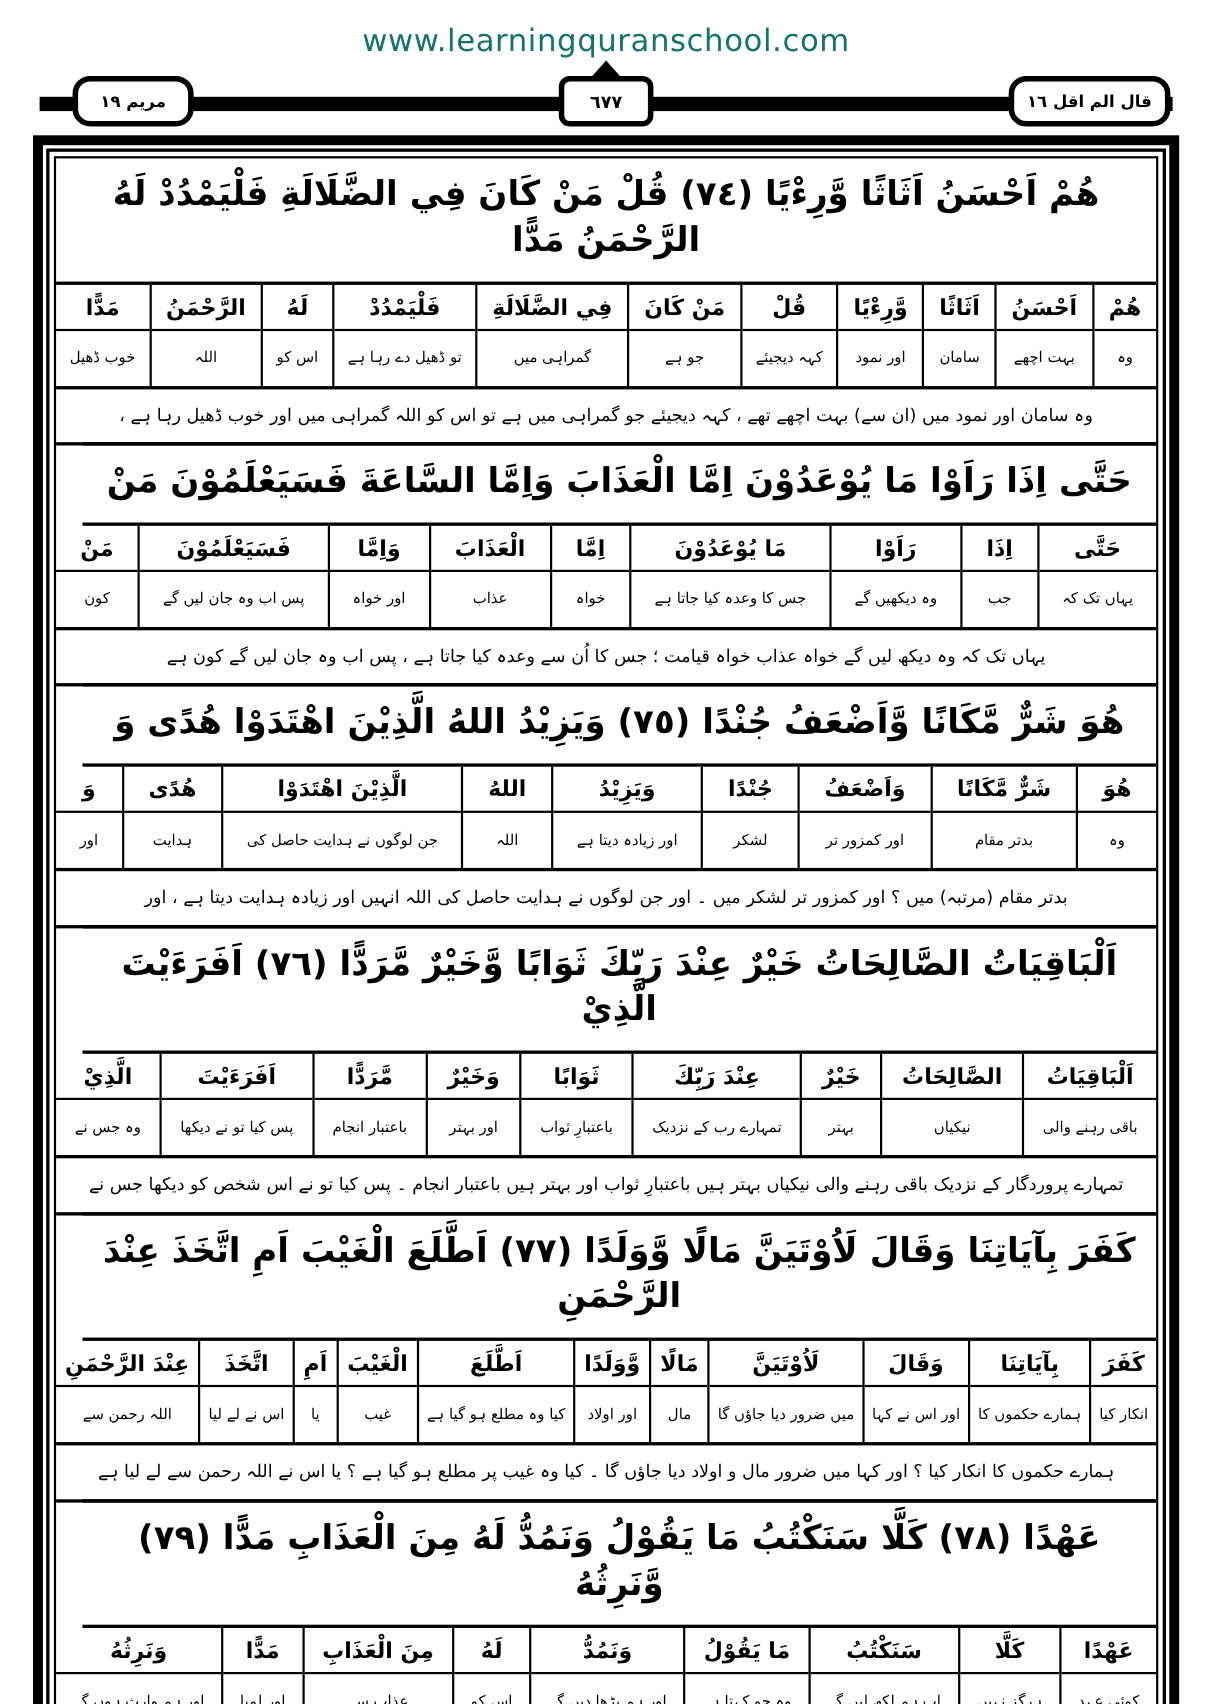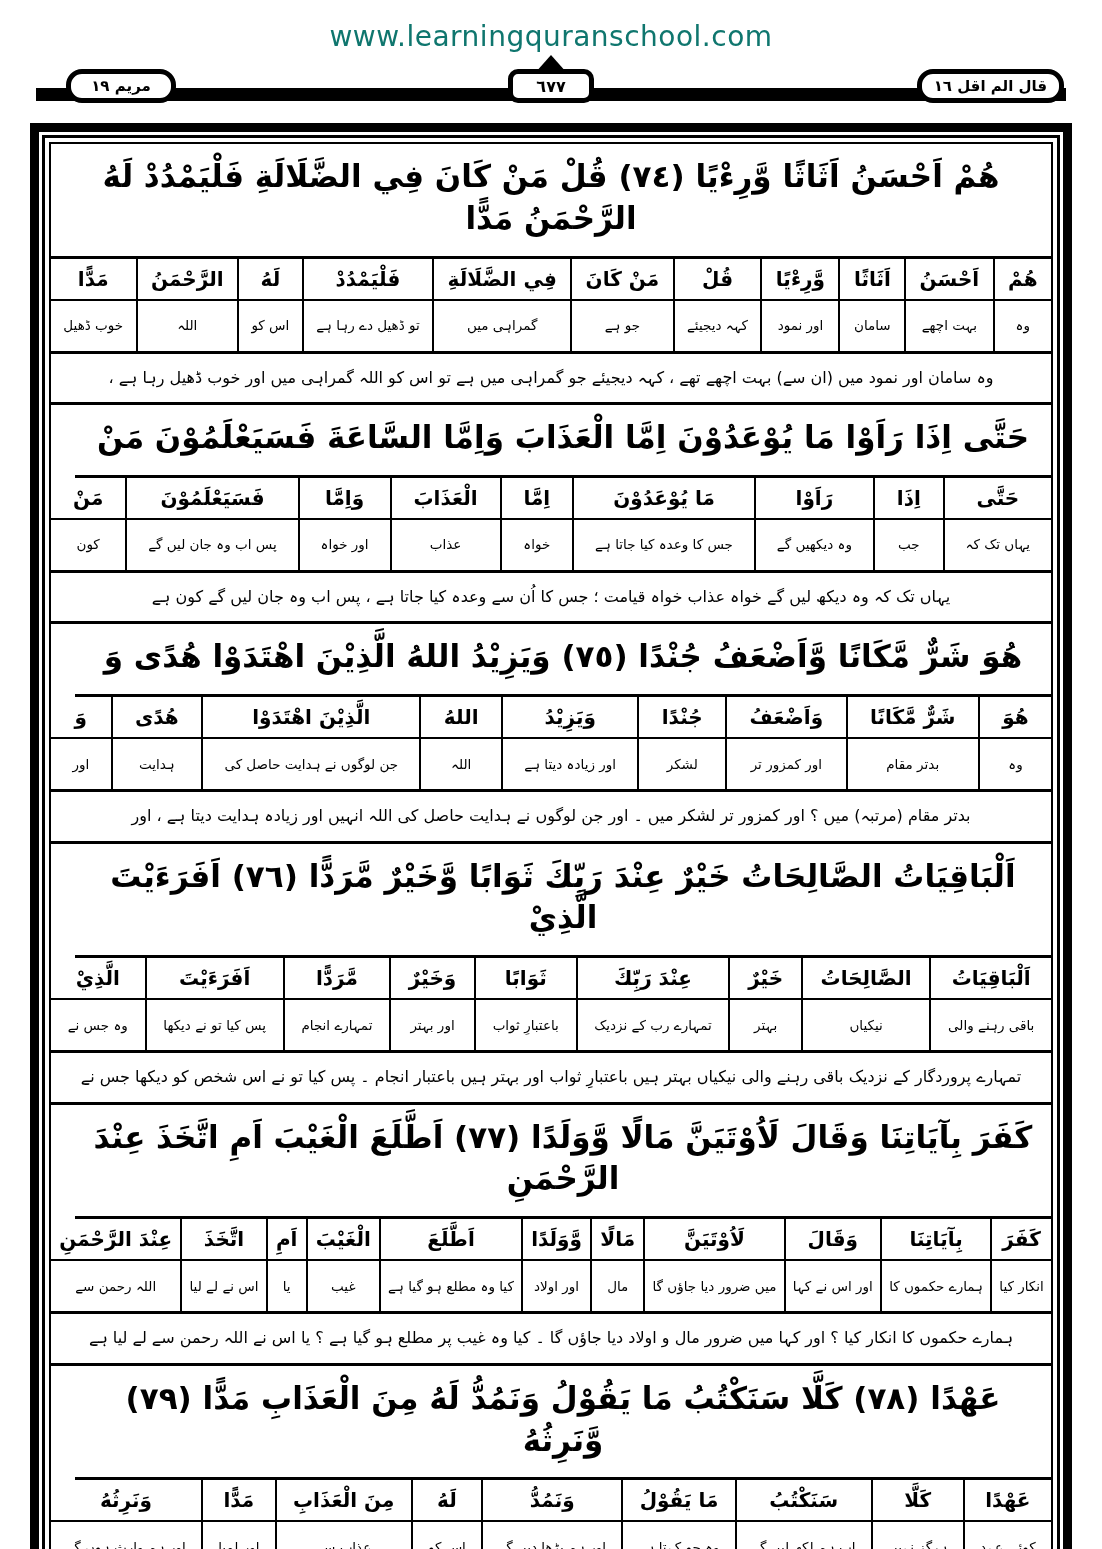--- a/index.html
+++ b/index.html
@@ -10,21 +10,21 @@
   }
   .url {
     text-align:center; font-size:28px; letter-spacing:.5px; margin-top:20px;
     font-family:"DejaVu Sans", sans-serif; color:#0f766e;
   }
   
   .header-band { position:relative; height:56px; margin-top:14px; }
   .band-bar { position:absolute; left:36px; right:36px; top:21px; height:13px; background:#000; }
   .tab {
     position:absolute; top:2px; background:#fff; border:5px solid #000; border-radius:16px;
-    min-width:110px; height:34px; display:flex; align-items:center; justify-content:center;
+    min-width:110px; height:46px; display:flex; align-items:center; justify-content:center;
     direction:rtl; font-weight:bold; font-size:15px; padding:2px 12px; z-index:2;
   }
   .tab-left  { left:66px; }
   .tab-right { right:38px; }
   .tab-center{ left:50%; transform:translateX(-50%); min-width:86px; font-size:16px; border-radius:10px; }
   .pointer {
     position:absolute; top:-19px; left:50%; transform:translateX(-50%);
     width:0; height:0; border-left:16px solid transparent; border-right:16px solid transparent;
     border-bottom:18px solid #000;
   }
@@ -238,21 +238,21 @@
               <div class="wcol">
                 <div class="war">ثَوَابًا</div>
                 <div class="wur">باعتبارِ ثواب</div>
               </div>
               <div class="wcol">
                 <div class="war">وَخَيْرٌ</div>
                 <div class="wur">اور بہتر</div>
               </div>
               <div class="wcol">
                 <div class="war">مَّرَدًّا</div>
-                <div class="wur">تمہارے انجام</div>
+                <div class="wur">باعتبار انجام</div>
               </div>
               <div class="wcol">
                 <div class="war">اَفَرَءَيْتَ</div>
                 <div class="wur">پس کیا تو نے دیکھا</div>
               </div>
               <div class="wcol">
                 <div class="war">الَّذِيْ</div>
                 <div class="wur">وہ جس نے</div>
               </div>
             </div>

